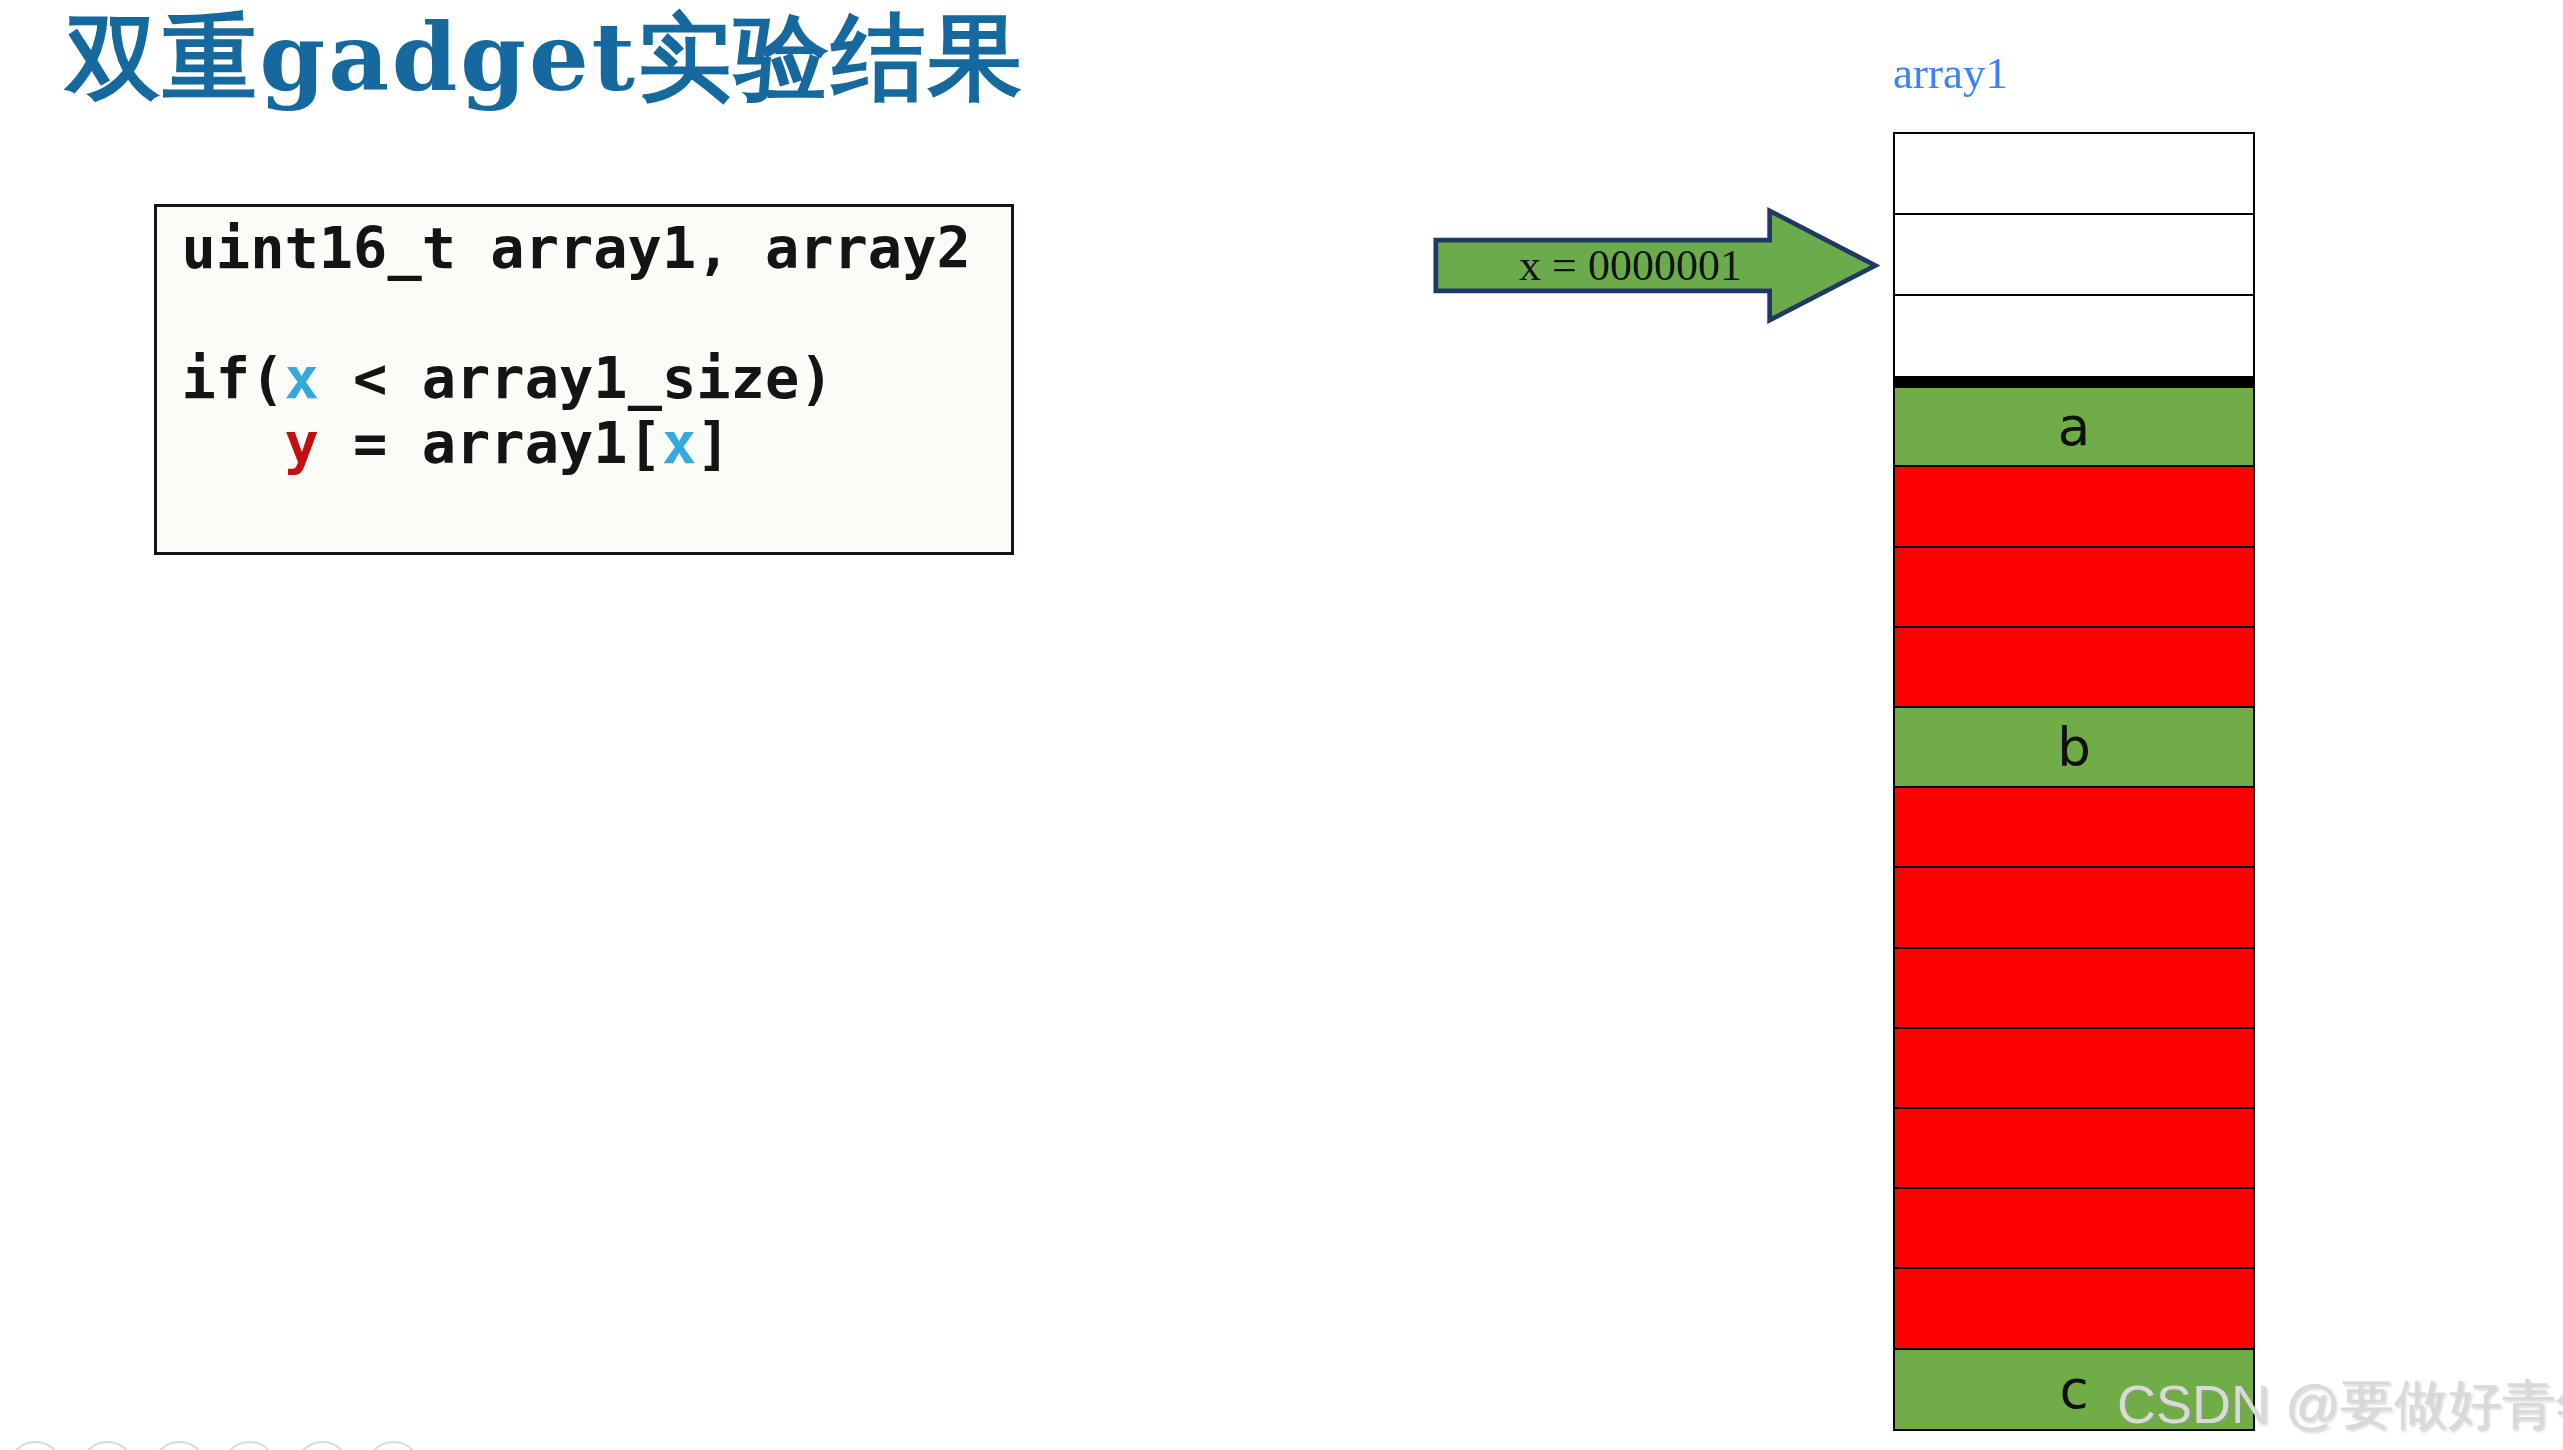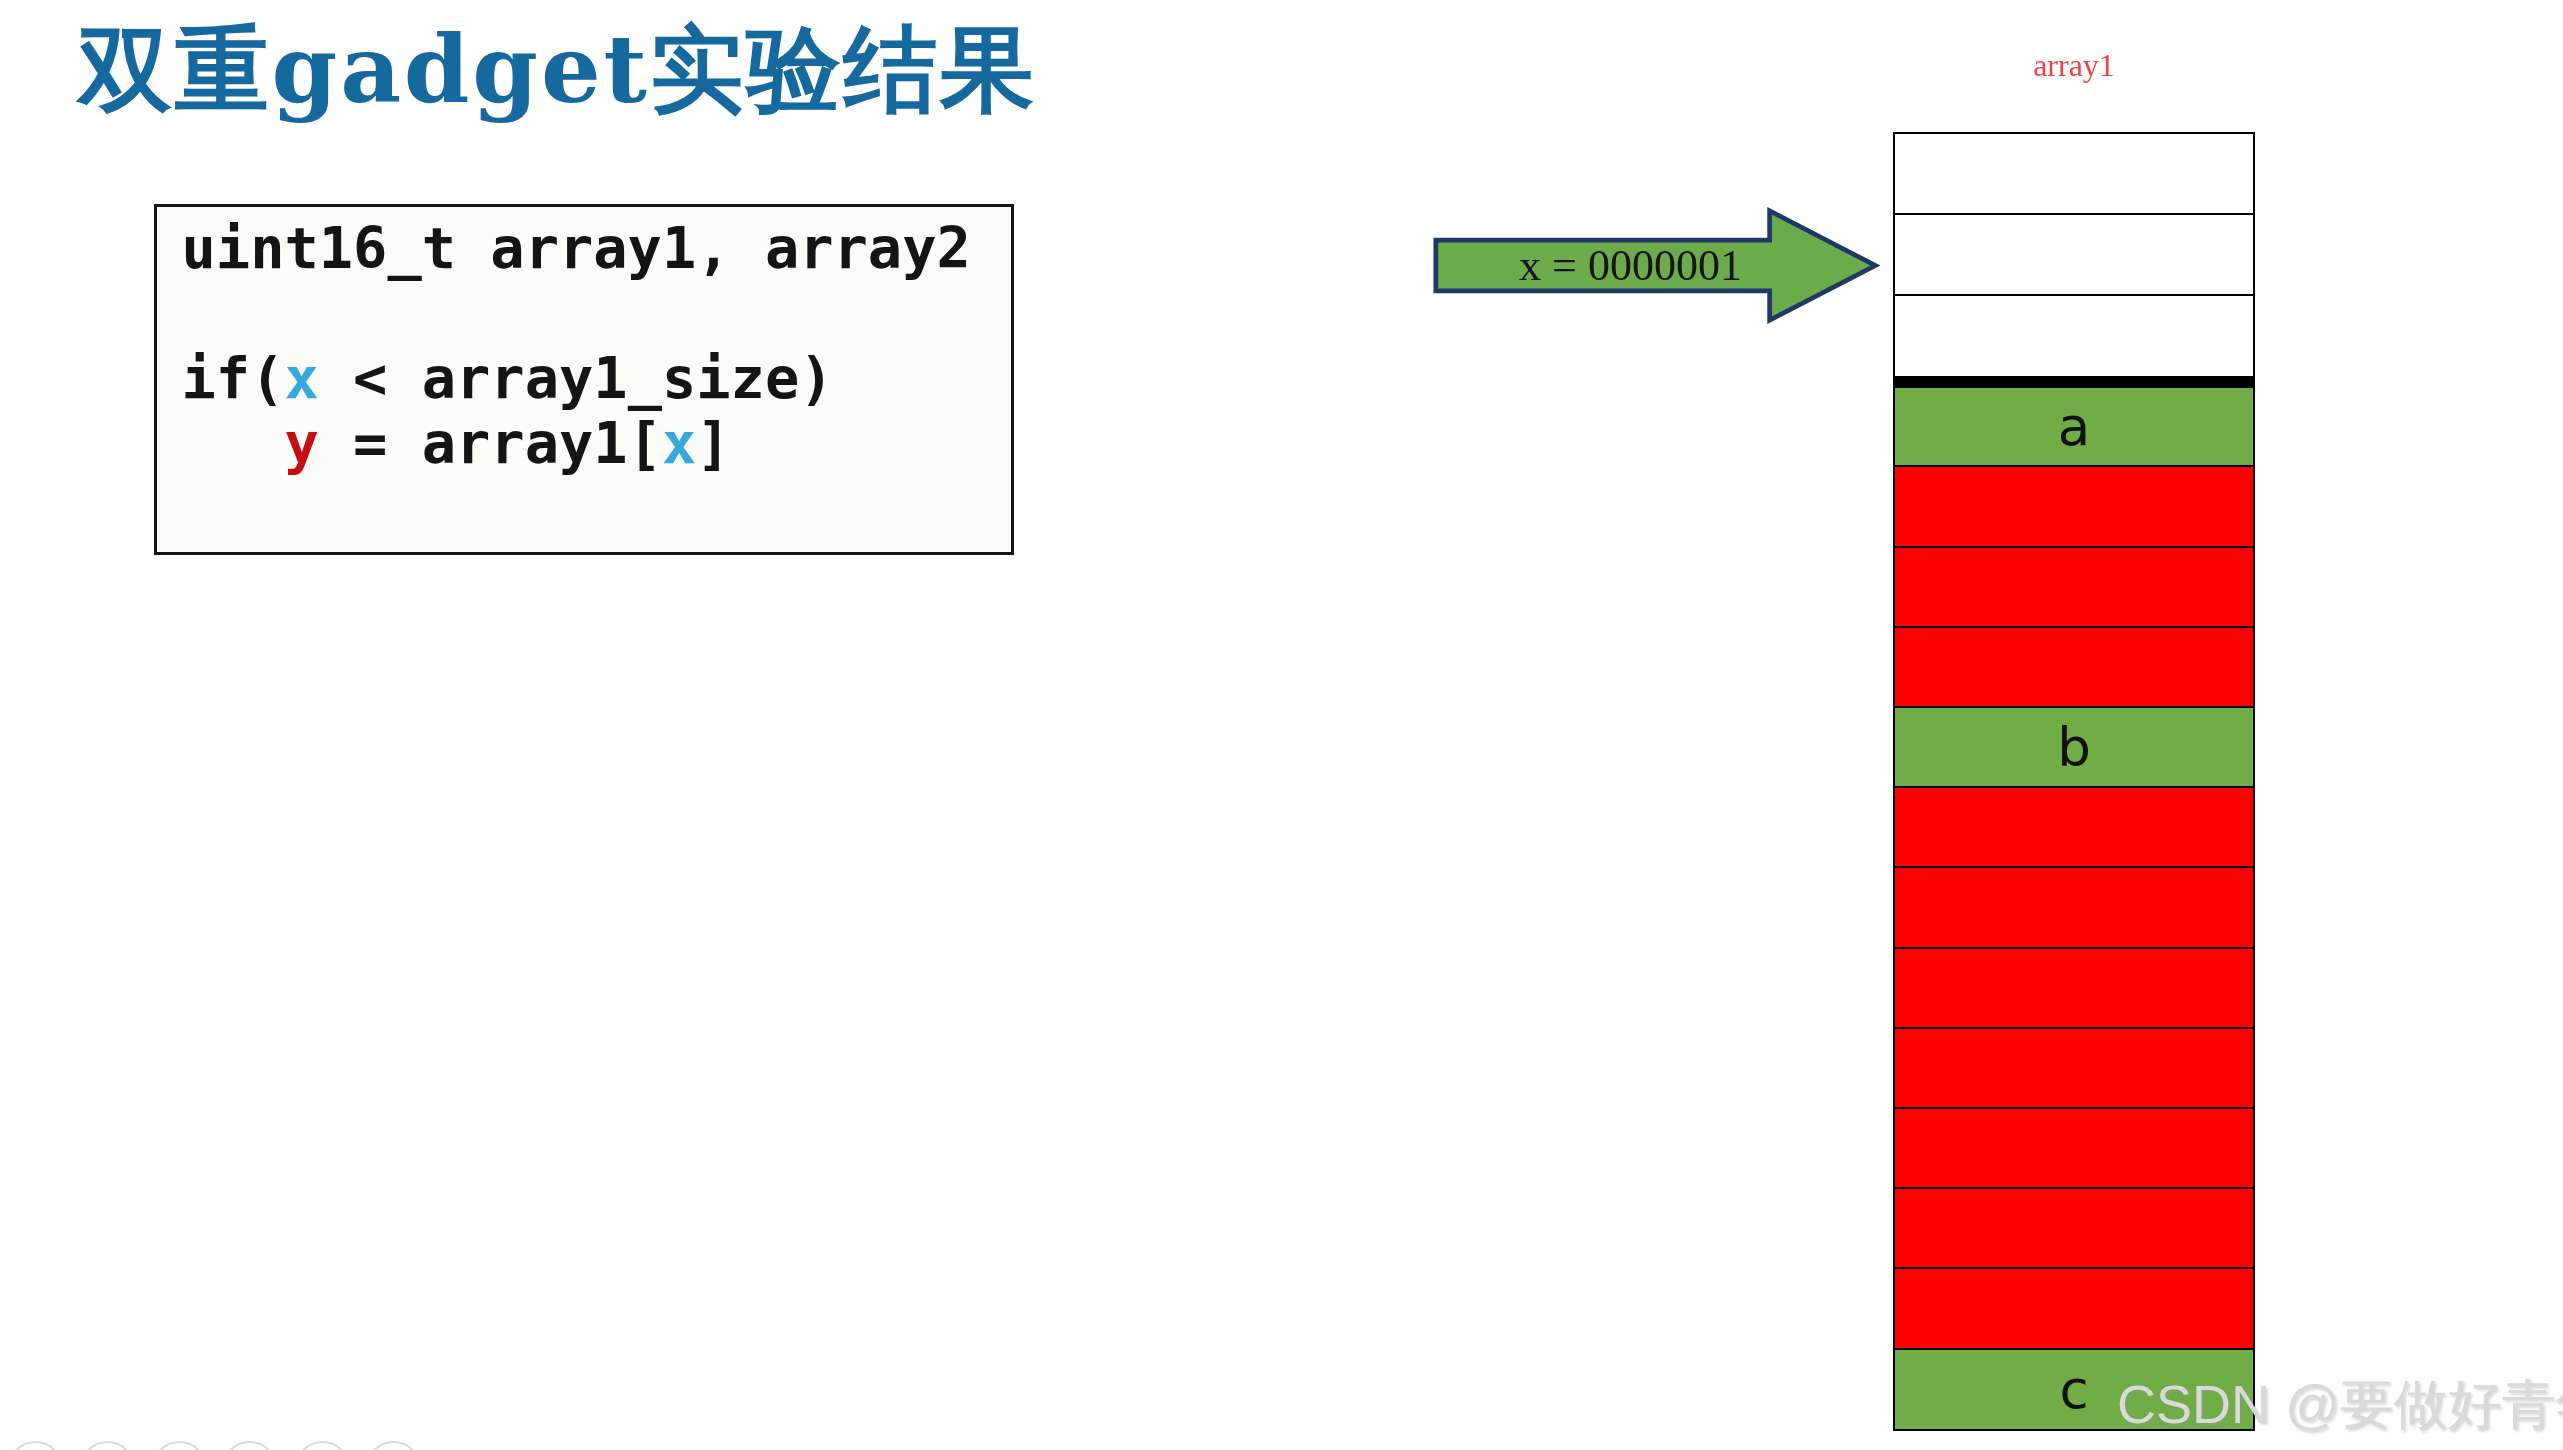--- a/index.html
+++ b/index.html
@@ -10,21 +10,21 @@
     background: #ffffff;
     overflow: hidden;
     font-family: "Liberation Sans", sans-serif;
   }
 
   
   .slide-title {
     position: absolute;
     left: 66px;
     top: 0px;
-    margin: 12px;
+    margin: 0;
     font-family: "DejaVu Serif", serif;
     font-weight: 600;
     font-size: 94px;
     line-height: 115px;
     letter-spacing: 2.8px;
     color: var(--title-blue, #15699E);
     white-space: nowrap;
   }
 
   
@@ -74,24 +74,23 @@
     color: #141414;
     white-space: pre;
   }
 
   
   .array-label {
     position: absolute;
     left: 1893px;
     top: 47px;
     width: 362px;
-    text-align: center;
     font-family: "Liberation Serif", serif;
-    font-size: 32px;
-    color: #ef4444;
+    font-size: 45px;
+    color: #3b82f6;
   }
   .array-column {
     position: absolute;
     left: 1893px;
     top: 132px;
     width: 362px;
   }
   .cell {
     box-sizing: border-box;
     width: 100%;

